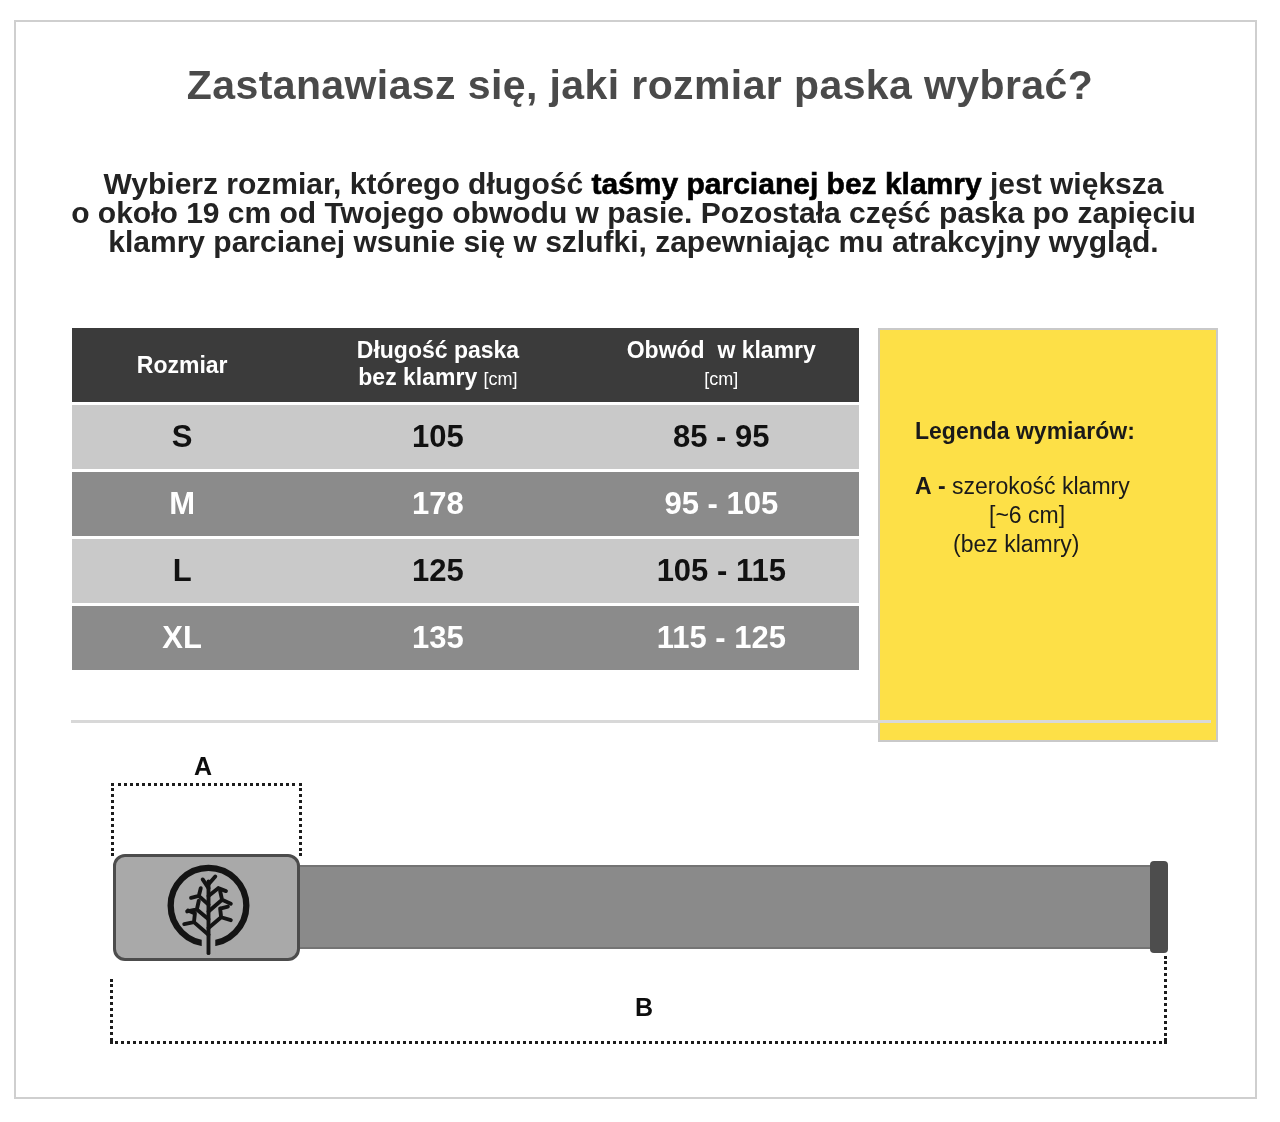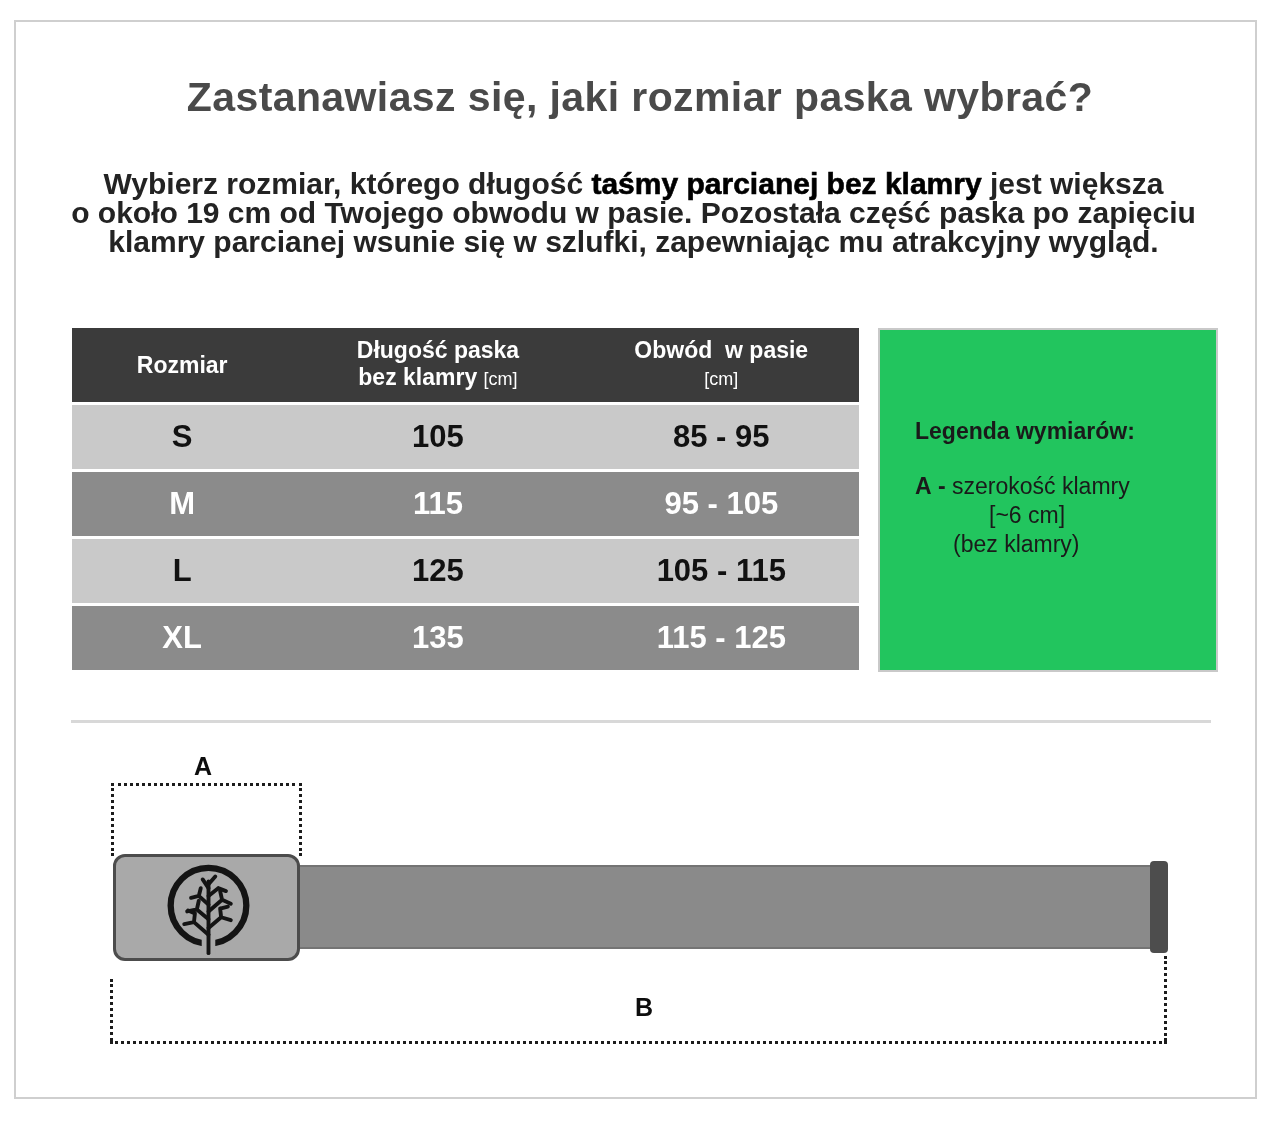--- a/index.html
+++ b/index.html
@@ -4,21 +4,21 @@
 <style>
   html,body{margin:0;padding:0;background:#fff;}
   .page{
     position:relative;width:1280px;height:1122px;background:#fff;overflow:hidden;
     font-family:"Liberation Sans",sans-serif;color:#1c1c1c;
   }
   .frame{position:absolute;left:14px;top:20px;width:1243px;height:1079px;
     border:2px solid #cfcfcf;box-sizing:border-box;background:#fff;}
 
   
-  .title{position:absolute;left:0;right:0;top:74px;margin:0;text-align:center;
+  .title{position:absolute;left:0;right:0;top:62px;margin:0;text-align:center;
     font-size:41px;font-weight:700;letter-spacing:.4px;color:var(--title-text,#4a4a4a);}
 
   
   .subtitle{position:absolute;left:0;right:13px;top:169px;margin:0;text-align:center;
     font-size:30px;line-height:29px;font-weight:700;color:#232323;}
   .subtitle .heavy{color:#000;-webkit-text-stroke:.6px #000;}
 
   
   .size-table{position:absolute;left:72px;top:328px;width:787px;border-collapse:collapse;
     table-layout:fixed;}
@@ -26,22 +26,22 @@
   .size-table th{background:var(--table-header-bg,#3b3b3b);color:#fff;height:74px;
     font-size:23px;line-height:27px;font-weight:700;text-align:center;vertical-align:middle;padding:0;}
   .size-table th .unit{font-size:18px;font-weight:400;}
   .keep-space{white-space:pre-wrap;}
   .size-table td{height:64px;text-align:center;vertical-align:middle;
     font-size:31px;font-weight:700;border-top:3px solid #fff;padding:0;}
   .size-table tbody tr:nth-child(odd) td{background:var(--table-row-light,#c9c9c9);color:#111;}
   .size-table tbody tr:nth-child(even) td{background:var(--table-row-dark,#8b8b8b);color:#fff;}
 
   
-  .legend{position:absolute;left:878px;top:328px;width:340px;height:344px;
-    border:2px solid #c9c9c9;box-sizing:border-box;background:#22c55e;
+  .legend{position:absolute;left:878px;top:328px;width:340px;height:414px;
+    border:2px solid #c9c9c9;box-sizing:border-box;background:#fde047;
     padding:88px 18px 12px 35px;}
   .legend-title{font-size:23px;font-weight:700;color:#1a1a1a;margin:0 0 27px 0;}
   .legend-item{font-size:23px;line-height:29px;color:#1a1a1a;margin:0;}
   .legend-item .k{font-weight:700;}
   .legend-sub{font-size:23px;line-height:29px;color:#1a1a1a;}
   .legend-sub.sub-a{padding-left:74px;}
   .legend-sub.sub-b{padding-left:38px;}
 
   
   .divider{position:absolute;left:71px;top:720px;width:1140px;height:3px;background:#d8d8d8;}
@@ -86,34 +86,34 @@
     <thead>
       <tr>
         <th>
           <span>Rozmiar</span>
         </th>
         <th>
           <span>Długość paska</span><br>
           <span class="keep-space">bez klamry </span><span class="unit">[cm]</span>
         </th>
         <th>
-          <span class="keep-space">Obwód  w pasie</span><br>
+          <span class="keep-space">Obwód  w klamry</span><br>
           <span class="unit">[cm]</span>
         </th>
       </tr>
     </thead>
     <tbody>
       <tr>
         <td>S</td>
         <td>105</td>
         <td>85 - 95</td>
       </tr>
       <tr>
         <td>M</td>
-        <td>115</td>
+        <td>178</td>
         <td>95 - 105</td>
       </tr>
       <tr>
         <td>L</td>
         <td>125</td>
         <td>105 - 115</td>
       </tr>
       <tr>
         <td>XL</td>
         <td>135</td>

